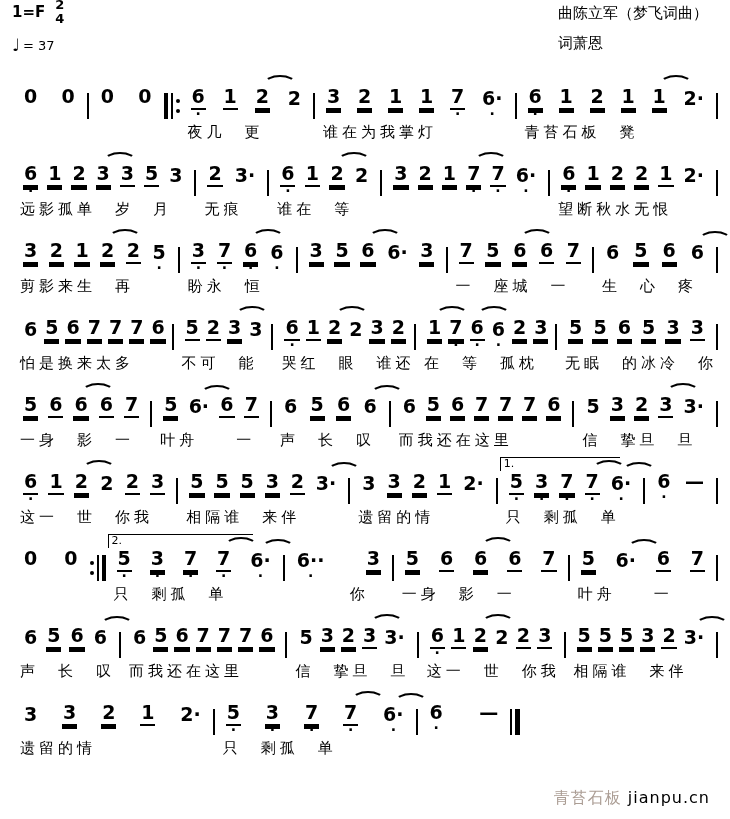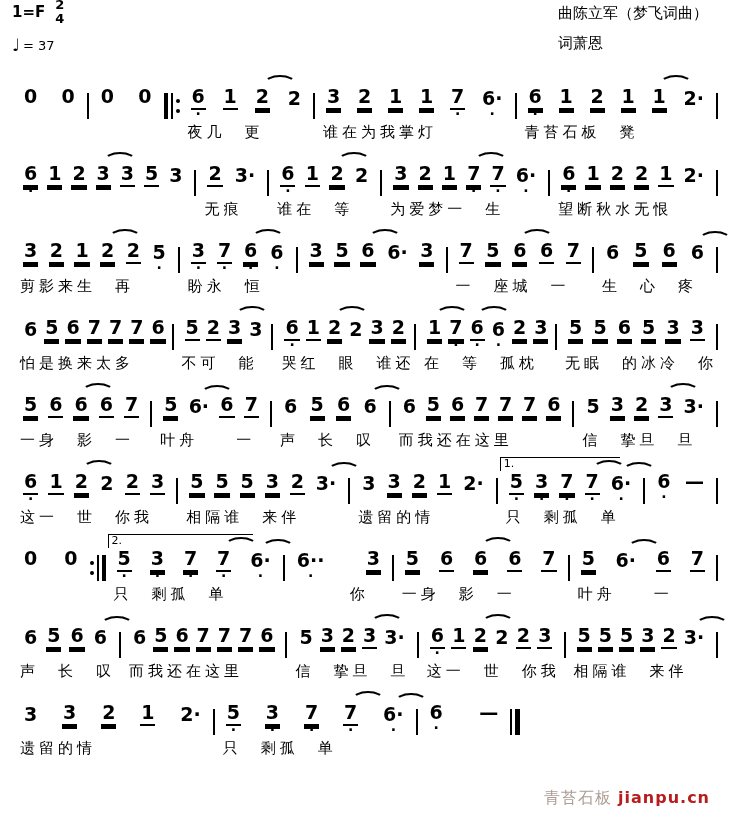--- a/index.html
+++ b/index.html
@@ -54,21 +54,21 @@
     font-size:11px;line-height:12px;padding-left:3px;font-weight:normal;
   }
   .lyric{
     font-size:15px;letter-spacing:4px;margin-top:5px;min-height:21px;
     white-space:pre;padding-left:4px;
   }
 
   
   .footer{position:absolute;right:20px;bottom:10px;font-size:16px;letter-spacing:1px;}
   .footer .site{color:#ab9d94;}
-  .footer .url{color:#b91c1c;font-weight:bold;}
+  .footer .url{color:#000000;font-weight:normal;}
 </style>
 </head>
 <body>
 
 <div class="sheet">
 
   <div class="meta">
     <div class="meta-left">
       <div class="keyline">
         <span>1=F</span>
@@ -244,20 +244,21 @@
             </span>
             <span class="note">
               <span class="glyph u1">5</span>
               <span class="lo">&nbsp;</span>
             </span>
             <span class="note">
               <span class="glyph">3</span>
               <span class="lo">&nbsp;</span>
             </span>
           </div>
+          <div class="lyric">远影孤单　岁　月</div>
         </div>
         <span class="bar">
           <span class="vl" style="width: 2px;"></span>
         </span>
         <div class="measure" style="flex-grow: 2;">
           <div class="notes-row">
             <span class="note">
               <span class="glyph u1">2</span>
               <span class="lo">&nbsp;</span>
             </span>
@@ -317,21 +318,20 @@
             </span>
             <span class="note">
               <span class="glyph u1">7</span>
               <span class="lo">·</span>
             </span>
             <span class="note">
               <span class="glyph">6·</span>
               <span class="lo">·</span>
             </span>
           </div>
-          <div class="lyric">为爱梦一　生</div>
         </div>
         <span class="bar">
           <span class="vl" style="width: 2px;"></span>
         </span>
         <div class="measure" style="flex-grow: 6;">
           <div class="notes-row">
             <span class="note">
               <span class="glyph u2">6</span>
               <span class="lo">·</span>
             </span>

